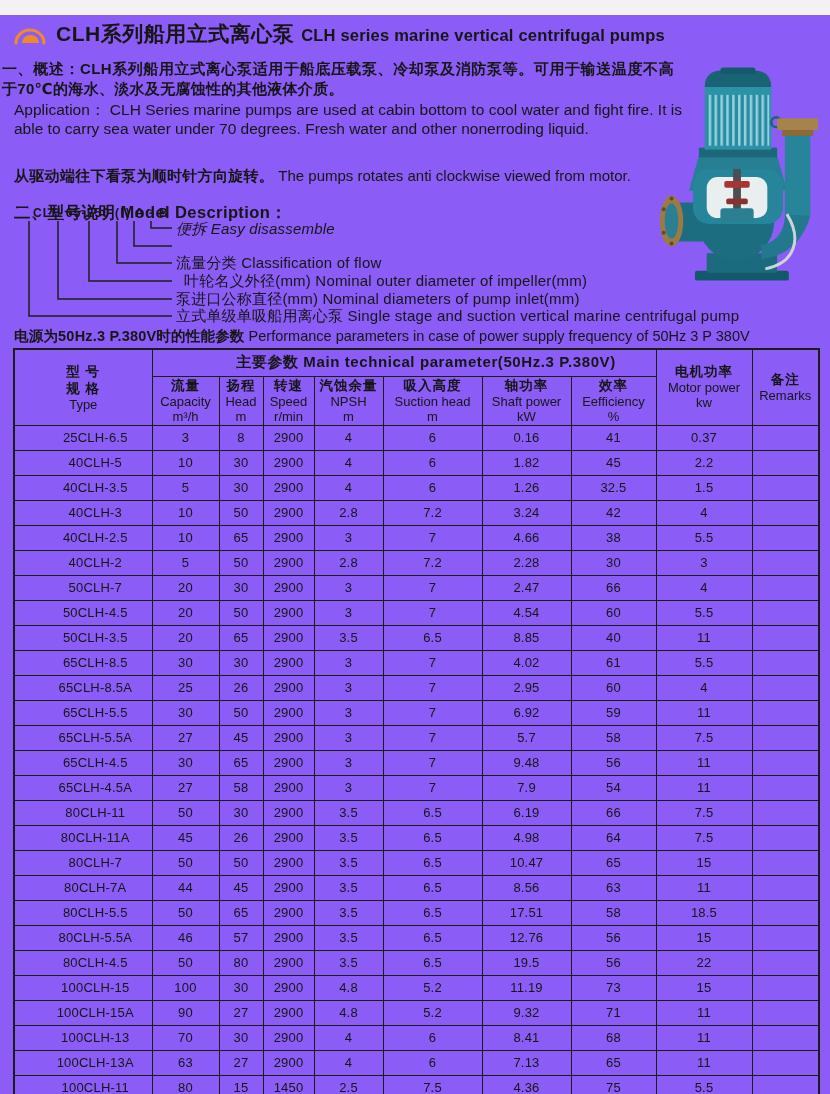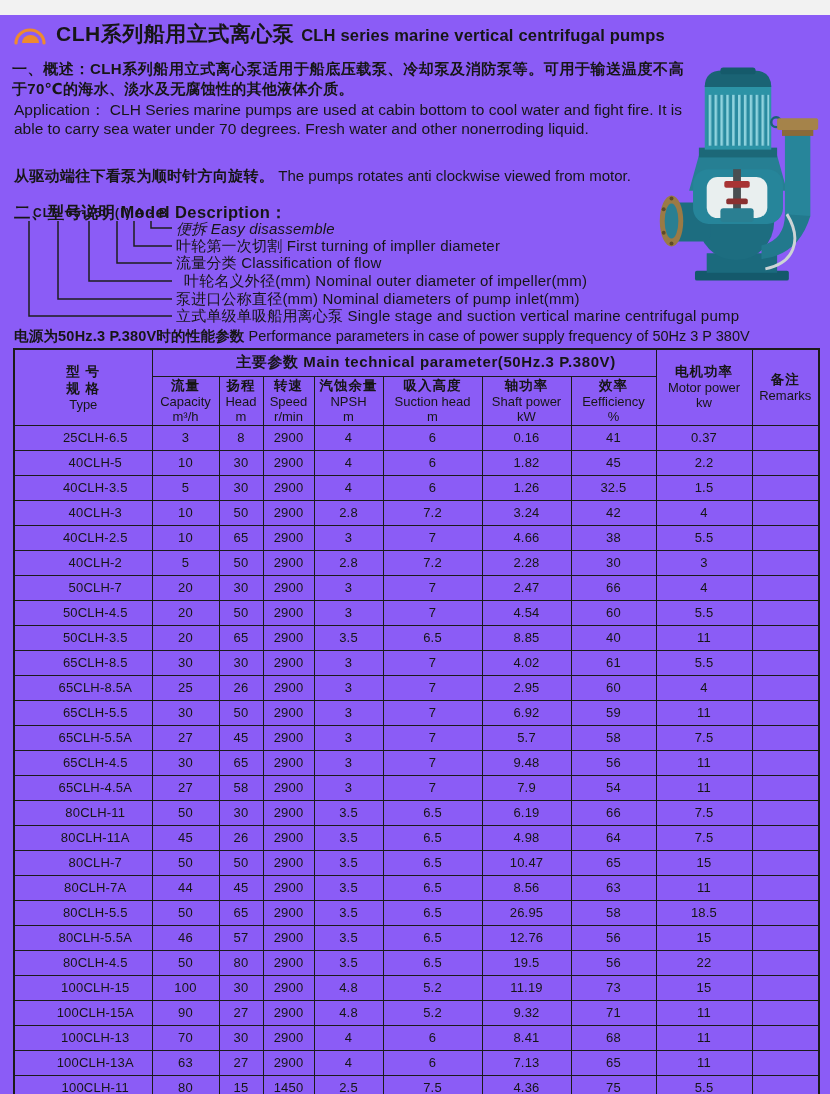--- a/index.html
+++ b/index.html
@@ -9,21 +9,21 @@
     background:#8b5cf6; color:#161616; overflow:hidden;
     font-family:"Liberation Sans","DejaVu Sans",sans-serif;
   }
   
   .title-row { position:absolute; left:13px; top:5px; display:flex; align-items:center; gap:9px; }
   .logo svg { display:block; width:34px; height:24px; }
   .title-text { display:flex; align-items:baseline; gap:7px; white-space:nowrap; }
   .title-zh { font-size:21px; font-weight:700; letter-spacing:0.5px; }
   .title-en { font-size:16.5px; font-weight:700; letter-spacing:0.2px; }
   
-  .p-zh  { position:absolute; left:12px; top:44px;  width:672px; font-size:15px;  line-height:19.5px; font-weight:600; letter-spacing:0.3px; text-align:justify; }
+  .p-zh  { position:absolute; left:2px; top:44px;  width:672px; font-size:15px;  line-height:19.5px; font-weight:600; letter-spacing:0.3px; text-align:justify; }
   .p-en  { position:absolute; left:14px; top:85px;  width:668px; font-size:15.5px; line-height:19px; text-align:justify; }
   .p-rot { position:absolute; left:14px; top:152px; width:720px; font-size:15px; white-space:nowrap; }
   .p-rot .zh { font-weight:600; letter-spacing:0.3px; }
   .h2 { position:absolute; left:14px; top:187px; font-size:16.5px; font-weight:700; letter-spacing:0.4px; }
   
   .diagram { position:absolute; left:14px; top:191px; width:800px; height:120px; }
   .model-code { position:absolute; left:19px; top:0; font-size:12px; font-weight:700; letter-spacing:1.2px; white-space:nowrap; }
   .diagram svg.lines { position:absolute; left:0; top:0; width:800px; height:120px; }
   .dlabel { position:absolute; left:162px; height:18px; font-size:15px; line-height:18px; white-space:nowrap; font-weight:500; letter-spacing:0.2px; }
   .dl0 { top:14px;font-style:italic; } .dl1 { top:31px; } .dl2 { top:48px; } .dl3 { top:66px;padding-left:8px; } .dl4 { top:84px; } .dl5 { top:101px; }
@@ -87,21 +87,20 @@
       <g fill="none" stroke="#1e1e1e" stroke-width="1.5">
         <polyline points="137,15 137,22 158,22"></polyline>
         <polyline points="120,15 120,40 158,40"></polyline>
         <polyline points="103,15 103,57 158,57"></polyline>
         <polyline points="75,15 75,75 158,75"></polyline>
         <polyline points="44,15 44,93 158,93"></polyline>
         <polyline points="15,15 15,110 158,110"></polyline>
       </g>
     </svg>
     <div class="dlabel dl0">便拆  Easy disassemble</div>
-    <div class="dlabel dl1">叶轮第一次切割  First turning of impller diameter</div>
     <div class="dlabel dl2">流量分类  Classification of flow</div>
     <div class="dlabel dl3">叶轮名义外径(mm)  Nominal outer diameter of impeller(mm)</div>
     <div class="dlabel dl4">泵进口公称直径(mm)  Nominal diameters of pump inlet(mm)</div>
     <div class="dlabel dl5">立式单级单吸船用离心泵  Single stage and suction vertical marine centrifugal pump</div>
   </div>
 
   <p class="perf">
     <span class="zh">电源为50Hz.3 P.380V时的性能参数</span>
     <span class="en">Performance parameters in case of power supply frequency of 50Hz 3 P 380V</span>
   </p>
@@ -451,21 +450,21 @@
           <td>11</td>
           <td></td>
         </tr>
         <tr>
           <td>80CLH-5.5</td>
           <td>50</td>
           <td>65</td>
           <td>2900</td>
           <td>3.5</td>
           <td>6.5</td>
-          <td>26.95</td>
+          <td>17.51</td>
           <td>58</td>
           <td>18.5</td>
           <td></td>
         </tr>
         <tr>
           <td>80CLH-5.5A</td>
           <td>46</td>
           <td>57</td>
           <td>2900</td>
           <td>3.5</td>

